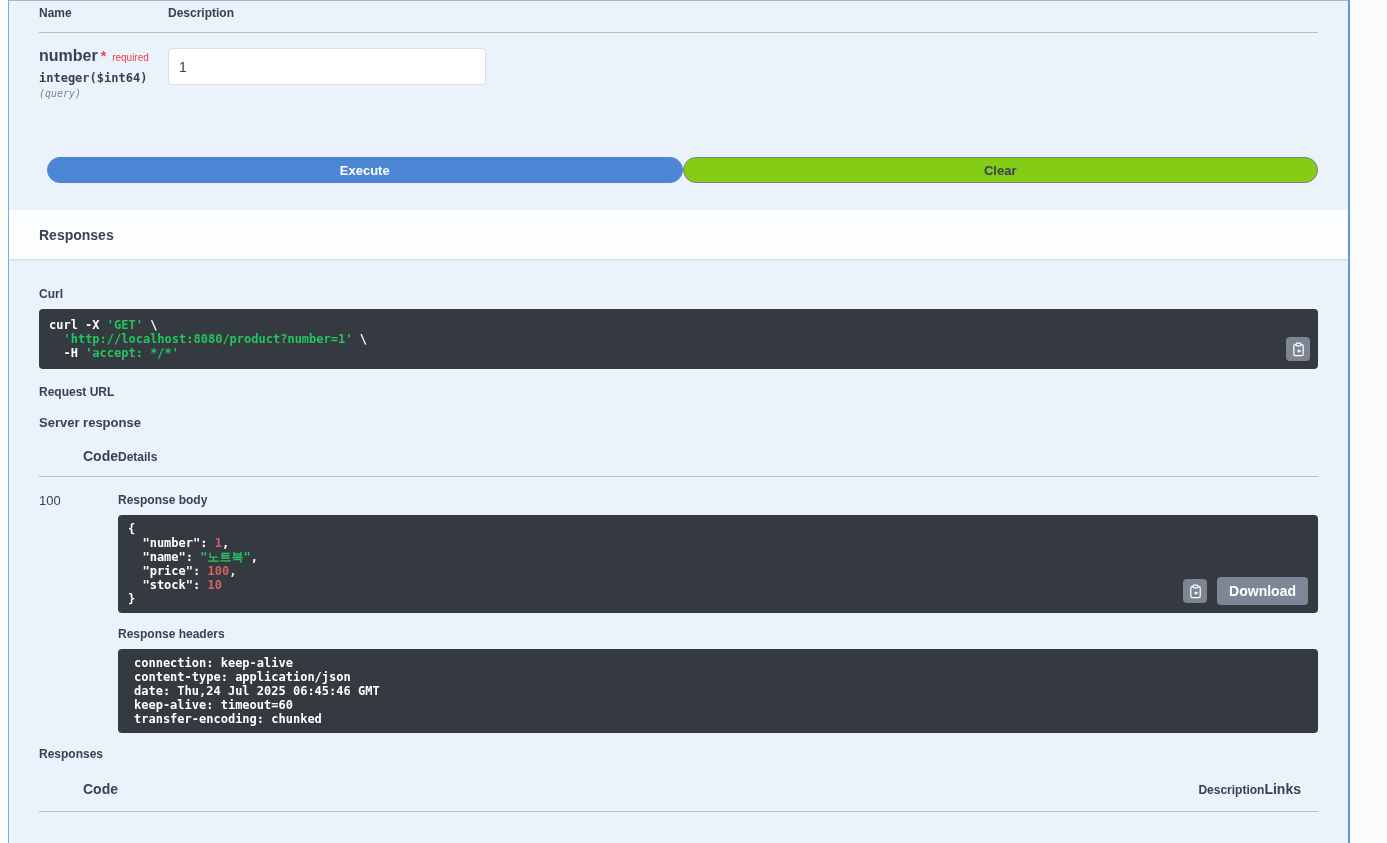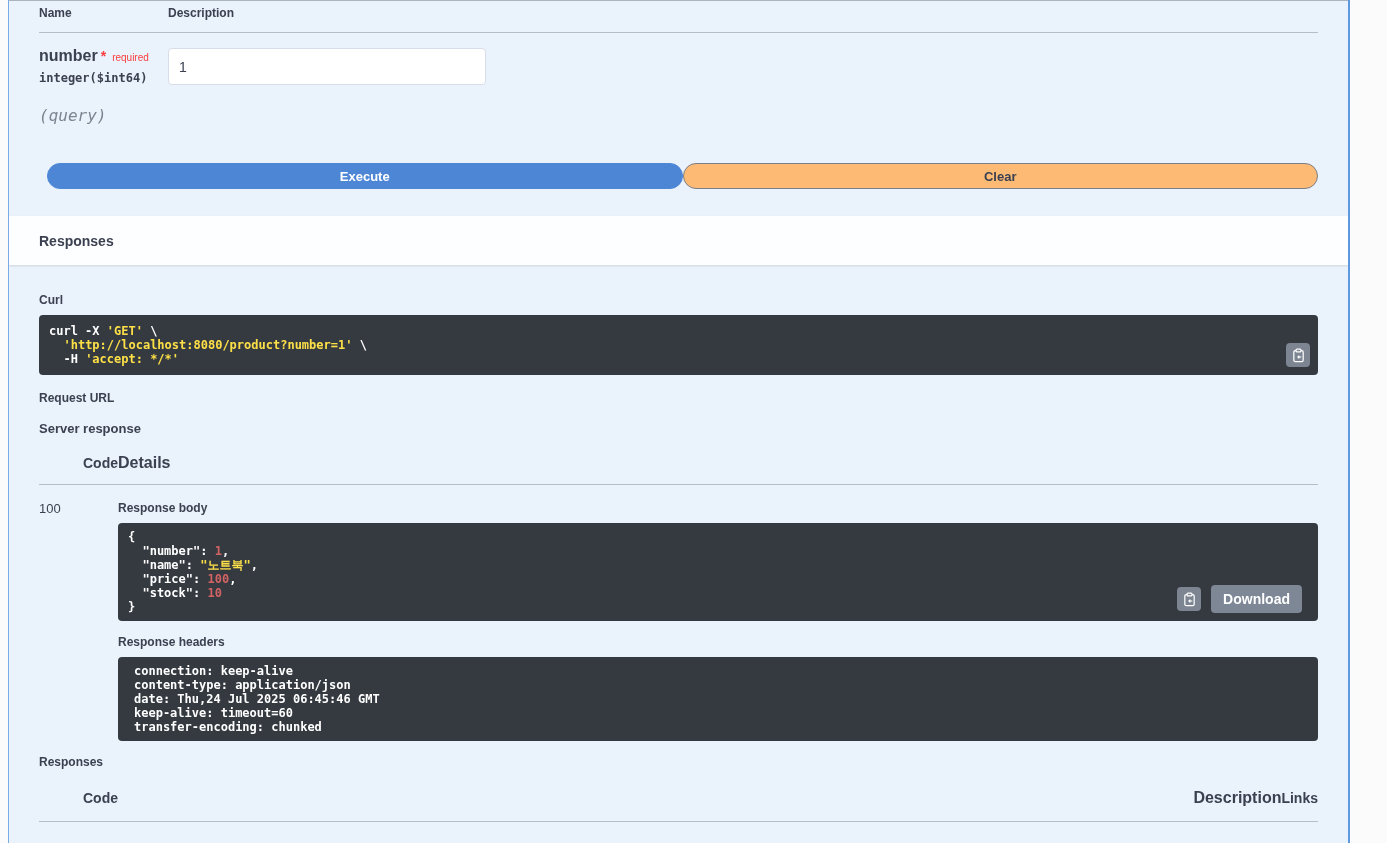--- a/index.html
+++ b/index.html
@@ -27,40 +27,40 @@
     display:flex; padding:5px 0 12px;
     border-bottom:1px solid rgba(59,65,81,.3);
     font-size:12px; font-weight:bold;
   }
   .col-name { width:129px; flex:none; }
   .param-row { display:flex; padding-top:14px; min-height:86px; }
   .pname { font-size:16px; font-weight:bold; }
   .star { color:#f93e3e; margin-left:3px; font-size:14px; }
   .req { color:#f93e3e; font-size:10px; margin-left:6px; font-weight:normal; }
   .ptype { font-family:"DejaVu Sans Mono",monospace; font-size:12px; font-weight:bold; margin-top:6px; }
-  .pin  { font-family:"DejaVu Sans Mono",monospace; font-size:16px; font-style:italic; color:#7d8492; margin-top:21px; }
+  .pin  { font-family:"DejaVu Sans Mono",monospace; font-size:10px; font-style:italic; color:#7d8492; margin-top:3px; }
   .pinput {
     width:318px; height:37px; margin-top:1px;
     border:1px solid #d8dde7; border-radius:4px; background:#fff;
     font-family:"Liberation Sans",sans-serif; font-size:14px; color:#3b4151;
     padding:0 10px; outline:none;
   }
 
   
   .btn-row { margin:38px 30px 0 38px; display:flex; height:26px; }
   .btn-row button {
     flex:1; font-family:"Liberation Sans",sans-serif;
     font-size:13px; font-weight:bold; cursor:pointer;border-radius:13px;
   }
   .btn-execute {
     background:#4e86d6; color:#fff;
     border:1px solid #4e86d6; border-radius:4px 0 0 4px;
   }
   .btn-clear {
-    background:#fdba74; color:#3b4151;
+    background:#84cc16; color:#3b4151;
     border:1px solid #7b7f87; border-radius:0 4px 4px 0;
   }
 
   
   .section-band {
     margin-top:27px; height:49px;
     background:rgba(255,255,255,.88);
     box-shadow:0 1px 2px rgba(0,0,0,.12);
     display:flex; align-items:center; padding:0 30px;
     font-size:14px; font-weight:bold;
@@ -79,48 +79,48 @@
   .codeblock pre {
     font-family:"DejaVu Sans Mono",monospace;
     font-size:12px; font-weight:bold; line-height:14px;
     padding:9px 10px; white-space:pre; color:#fff;
     overflow:hidden;
   }
   .urlblock pre { font-size:13px; padding:8px 10px; line-height:15px; }
   .jsonblock pre { padding:7px 10px; }
   .headersblock pre { padding:7px 16px; }
   .tok-plain  { color:#ffffff; }
-  .tok-string { color:#fde047; }
+  .tok-string { color:#22c55e; }
   .tok-num    { color:#d36363; }
 
   .copybtn {
     width:24px; height:24px; border:none; border-radius:4px;
     background:#7d8492; display:flex; align-items:center; justify-content:center;
     cursor:pointer;
   }
   .curl-copy { position:absolute; right:8px; bottom:8px; }
   .overlay {
-    position:absolute; right:16px; bottom:8px;
+    position:absolute; right:10px; bottom:8px;
     display:flex; gap:10px; align-items:center;
   }
   .download {
     background:#7d8795; color:#fff; font-weight:bold; font-size:14px;
     border:none; border-radius:4px; padding:0 12px; height:28px;
     font-family:"Liberation Sans",sans-serif; cursor:pointer;
   }
 
   .resp-head {
     display:flex; margin-top:18px; padding-bottom:12px;
     border-bottom:1px solid rgba(59,65,81,.3); align-items:baseline;text-align:right;
   }
   .col-code { width:79px; flex:none; }
-  .th   { font-size:16px; font-weight:bold; }
+  .th   { font-size:12px; font-weight:bold; }
   .th14 { font-size:14px; font-weight:bold; }
   .grow { flex:1; }
-  .links { margin-right:0; }
+  .links { margin-right:17px; }
   .resp-row { display:flex; padding-top:16px; }
   .status { font-size:13px; }
   .resp-detail { flex:1; }
   .bottom-head { margin-top:20px; padding-bottom:14px; }
 </style>
 </head>
 <body>
 
 <div class="opblock">
   <div class="topline"></div>

